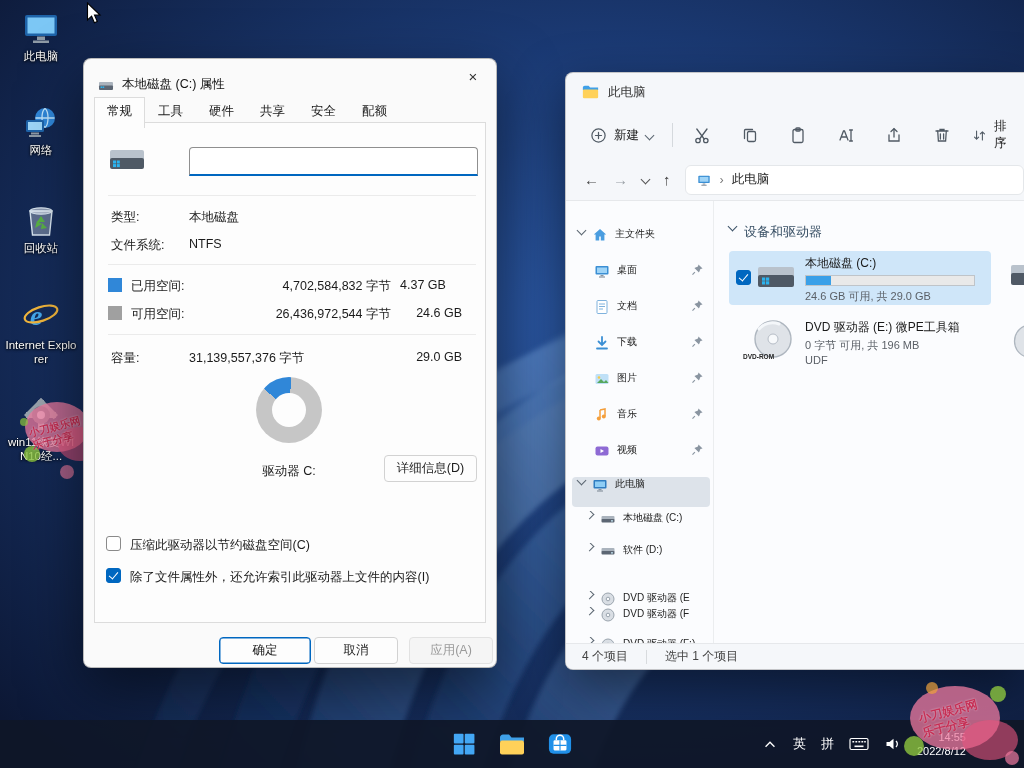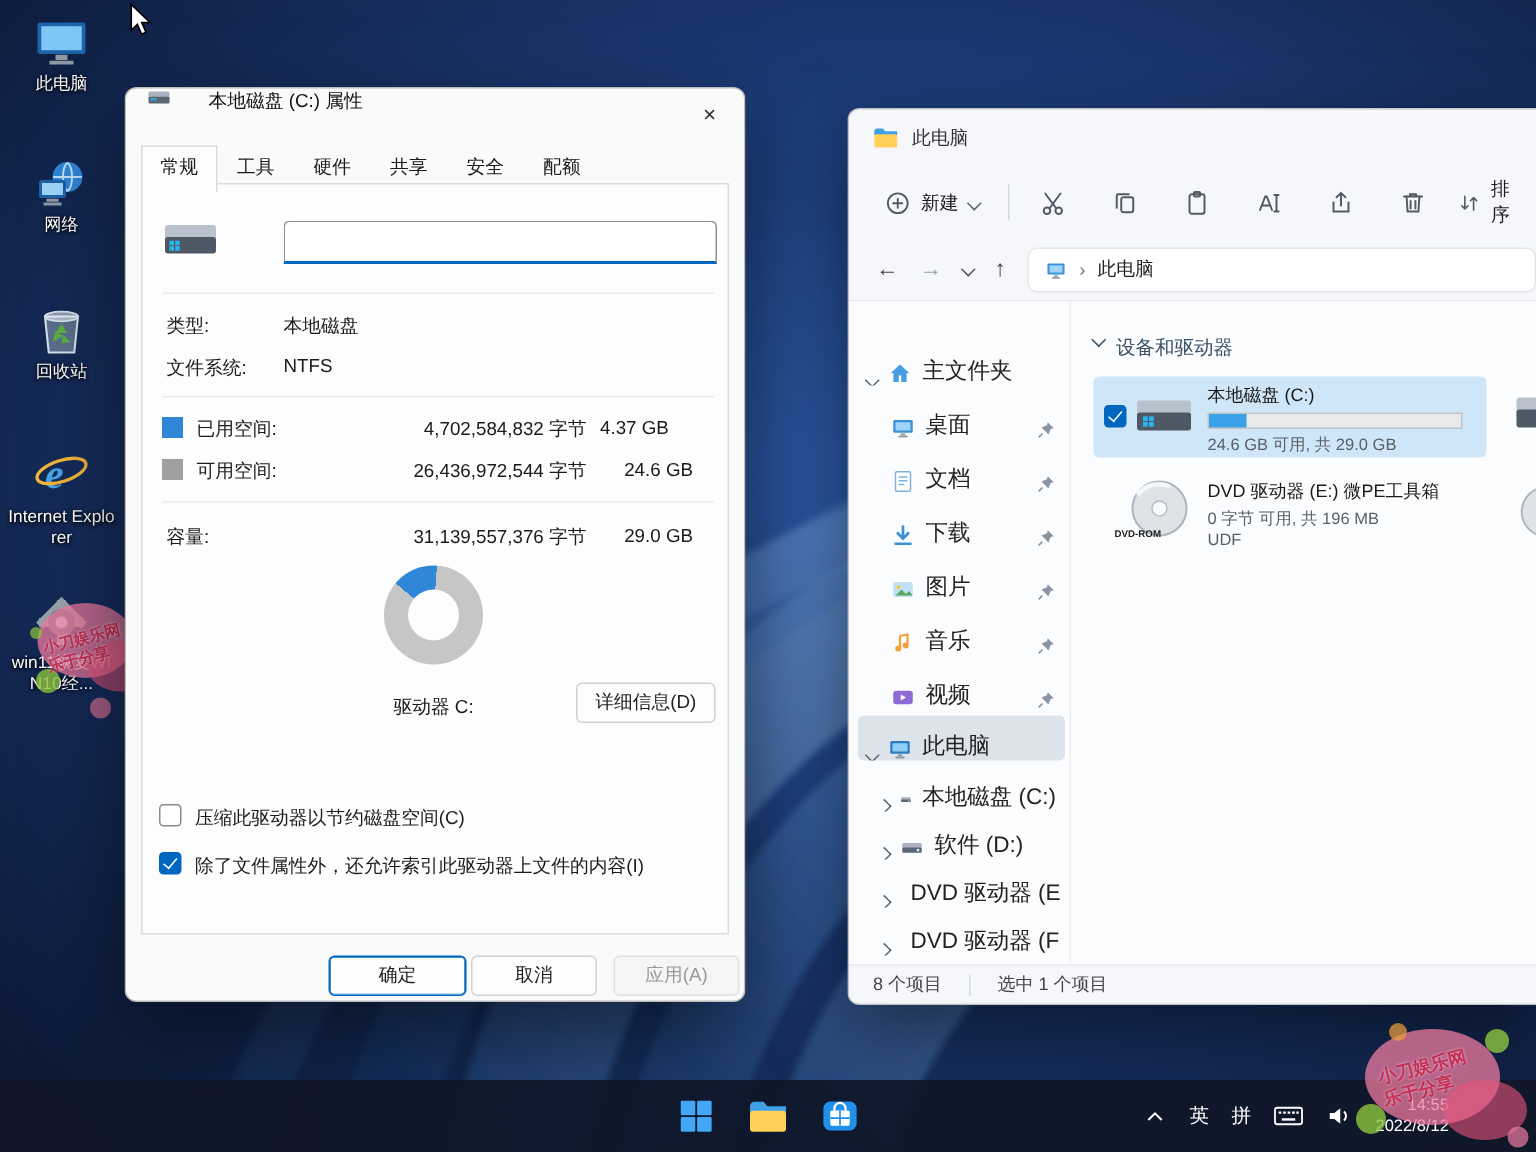--- a/index.html
+++ b/index.html
@@ -23,40 +23,40 @@
     border:1px solid rgba(0,0,0,.2);border-right:none;border-radius:8px 0 0 8px;
     box-shadow:0 18px 50px rgba(0,0,0,.5);overflow:hidden;z-index:10}
   .ex-titlebar{position:absolute;left:0;top:0;right:0;height:38px;display:flex;align-items:center;gap:9px;padding-left:16px;font-size:12.5px;color:#333}
   .ex-cmd{position:absolute;left:0;top:38px;right:0;height:48px}
   .icon-btn{position:absolute;top:7px;width:40px;height:34px;display:flex;align-items:center;justify-content:center;border-radius:4px;cursor:pointer}
   .ex-addr{position:absolute;left:0;top:86px;right:0;height:42px;display:flex;align-items:center;gap:14px;padding-left:18px;border-bottom:1px solid #e6e8eb;font-size:15px;color:#555}
   .navgl{cursor:pointer}
   .crumb{height:30px;background:#fff;border:1px solid #e4e7ea;border-radius:6px;display:flex;align-items:center;gap:8px;padding:0 10px;flex:1;margin-right:0;font-size:12.5px;color:#222}
   .ex-body{position:absolute;left:0;top:128px;right:0;bottom:26px;background:#fbfcfe}
   .ex-sidebar{position:absolute;left:0;top:0;width:148px;bottom:0;border-right:1px solid #ebedef}
-  .sb-row{position:absolute;left:6px;width:138px;height:30px;display:flex;align-items:flex-end;gap:7px;border-radius:4px;padding:0 6px;font-size:15px;color:#222;cursor:pointer;white-space:nowrap;overflow:hidden}
+  .sb-row{position:absolute;left:6px;width:138px;height:30px;display:flex;align-items:flex-start;gap:7px;border-radius:4px;padding:0 6px;font-size:10px;color:#222;cursor:pointer;white-space:nowrap;overflow:hidden}
   .sb-row.sel{background:#dde3ea}
   .sb-row .sp{width:9px;flex:none}
   .sb-row .pin{margin-left:auto;flex:none}
   .ex-content{position:absolute;left:149px;top:0;right:0;bottom:0}
   .sect-hd{position:absolute;left:14px;top:22px;display:flex;align-items:flex-start;gap:8px;font-size:13px;color:#3a5166;cursor:pointer}
   .tile{position:absolute;left:14px;width:262px;border-radius:4px;cursor:pointer}
   .tname{position:absolute;left:76px;font-size:12px;color:#1a1a1a;white-space:nowrap}
   .tinfo{position:absolute;left:76px;font-size:11px;color:#5a5f66;white-space:nowrap}
   .bar{position:absolute;left:76px;top:24px;width:170px;height:11px;background:#e9e9e9;border:1px solid #bfc4c9}
   .bar i{display:block;height:100%;background:#3aa0e8}
   .cbx{position:relative;width:15px;height:15px;border:1px solid #8a8a8a;border-radius:3px;background:#fff;flex:none;cursor:pointer}
   .cbx.checked{background:#0067c0;border-color:#0067c0}
   .cbx.checked::after{content:"";position:absolute;left:4.2px;top:1.4px;width:4px;height:8px;border:solid #fff;border-width:0 1.8px 1.8px 0;transform:rotate(40deg)}
   .ex-status{position:absolute;left:0;right:0;bottom:0;height:26px;background:#f5f7fa;border-top:1px solid #e6e8eb;display:flex;align-items:center;gap:18px;padding-left:16px;font-size:12px;color:#444;z-index:5}
 
   
   #dialog{position:absolute;left:83px;top:58px;width:414px;height:610px;background:#fafafa;
     border:1px solid rgba(0,0,0,.25);border-radius:8px;box-shadow:0 22px 60px rgba(0,0,0,.55);z-index:20;overflow:hidden}
-  .dlg-title{position:absolute;left:0;top:0;right:0;height:34px;display:flex;align-items:flex-start;gap:25px;padding-left:14px;font-size:12.5px;color:#111}
+  .dlg-title{position:absolute;left:0;top:0;right:0;height:34px;display:flex;align-items:flex-end;gap:8px;padding-left:14px;font-size:12.5px;color:#111}
   .dlg-close{position:absolute;right:0;top:0;width:46px;height:34px;display:flex;align-items:center;justify-content:center;font-size:15px;color:#333;cursor:pointer;border-radius:0 8px 0 0}
   .dlg-tabs{position:absolute;left:10px;top:38px;display:flex;font-size:12.5px;z-index:3}
   .tab{padding:5px 12px 6px;color:#1b1b1b;cursor:pointer;border:1px solid transparent}
   .tab.act{background:#fdfdfd;border:1px solid #dcdcdc;border-bottom:0;padding-bottom:8px}
   .dlg-pane{position:absolute;left:10px;right:10px;top:63px;height:501px;background:#fdfdfd;border:1px solid #dcdcdc;z-index:1}
   .dtext{position:absolute;font-size:12.5px;color:#1b1b1b;white-space:nowrap;z-index:4}
   .dsep{position:absolute;left:24px;width:368px;height:1px;background:#ebebeb;z-index:4}
   .sq{position:absolute;width:14px;height:14px;z-index:4}
   .dbtn{position:absolute;height:27px;background:#fdfdfd;border:1px solid #d2d2d2;border-radius:4px;font-size:12.5px;color:#1b1b1b;display:flex;align-items:center;justify-content:center;cursor:pointer;z-index:4;font-family:inherit}
   .dbtn.accent{border:1px solid #0067c0;box-shadow:inset 0 0 0 .5px #0067c0}
@@ -383,21 +383,21 @@
         <div class="sb-row" style="top:342px;padding-left:14px">
           <span class="chev right"></span>
           <svg width="16" height="16" viewBox="0 0 16 16">
               <rect x="1.5" y="5" width="13" height="4.5" rx="1" fill="#aab3bd"></rect>
               <rect x="1.5" y="8" width="13" height="3.5" rx="1" fill="#5c6673"></rect>
               <circle cx="12" cy="9.8" r=".9" fill="#cdeffc"></circle>
             </svg>
           <span>软件 (D:)</span>
         </div>
 
-        <div class="sb-row" style="top:374px;padding-left:14px">
+        <div class="sb-row" style="top:390px;padding-left:14px">
           <span class="chev right"></span>
           <svg width="16" height="16" viewBox="0 0 16 16">
               <circle cx="8" cy="8" r="6" fill="#d9dee4" stroke="#9aa4ae"></circle>
               <circle cx="8" cy="8" r="1.8" fill="#f8fafc" stroke="#9aa4ae"></circle>
             </svg>
           <span>DVD 驱动器 (E</span>
         </div>
 
         <div class="sb-row" style="top:406px;padding-left:14px">
           <span class="chev right"></span>
@@ -460,21 +460,21 @@
             <rect x="2" y="16" width="36" height="12" rx="2" fill="#4f5965"></rect>
         </svg>
         <svg class="ab" style="left:294px;top:120px" width="44" height="44" viewBox="0 0 48 48">
           <circle cx="24" cy="22" r="18" fill="#dfe3e8" stroke="#aeb6bf" stroke-width="1.4"></circle>
             <circle cx="24" cy="22" r="5" fill="#f7f9fb" stroke="#b6bdc6"></circle>
         </svg>
       </div>
     </div>
 
     <div class="ex-status">
-      <span>8 个项目</span>
+      <span>4 个项目</span>
       <span style="width:1px;height:14px;background:#d8dbde"></span>
       <span>选中 1 个项目</span>
     </div>
   </div>
 
   <div id="dialog">
     <div class="dlg-title">
       <svg width="16" height="13" viewBox="0 0 16 13">
         <rect x="1" y="2" width="14" height="5" rx="1" fill="#aab3bd"></rect>
           <rect x="1" y="5.5" width="14" height="4.5" rx="1" fill="#5c6673"></rect>
@@ -527,21 +527,21 @@
     <span class="dtext" style="left:316px;top:219px;width:62px;text-align:left">4.37 GB</span>
 
     <span class="sq" style="left:24px;top:247px;background:#a0a0a0"></span>
     <span class="dtext" style="left:47px;top:247px">可用空间:</span>
     <span class="dtext" style="left:105px;top:247px;width:202px;text-align:right">26,436,972,544 字节</span>
     <span class="dtext" style="left:316px;top:247px;width:62px;text-align:right">24.6 GB</span>
 
     <div class="dsep" style="top:275px"></div>
 
     <span class="dtext" style="left:27px;top:291px">容量:</span>
-    <span class="dtext" style="left:105px;top:291px;width:202px;text-align:right">31,139,557,376 字节</span>
+    <span class="dtext" style="left:105px;top:291px;width:202px;">31,139,557,376 字节</span>
     <span class="dtext" style="left:316px;top:291px;width:62px;text-align:right">29.0 GB</span>
 
     <div id="donut" style="background: conic-gradient(from -50deg, rgb(48, 135, 216) 0deg, rgb(48, 135, 216) 15%, rgb(198, 198, 198) 15%, rgb(198, 198, 198) 100%);"></div>
     <span class="dtext" style="left:135px;top:404px;width:140px;text-align:center">驱动器 C:</span>
     <button class="dbtn" style="left:300px;top:396px;width:93px">详细信息(D)</button>
 
     <span class="cbx" style="position:absolute;left:22px;top:477px;z-index:4"></span>
     <span class="dtext" style="left:46px;top:478px">压缩此驱动器以节约磁盘空间(C)</span>
     <span class="cbx checked" style="position:absolute;left:22px;top:509px;z-index:4"></span>
     <span class="dtext" style="left:46px;top:510px">除了文件属性外，还允许索引此驱动器上文件的内容(I)</span>

